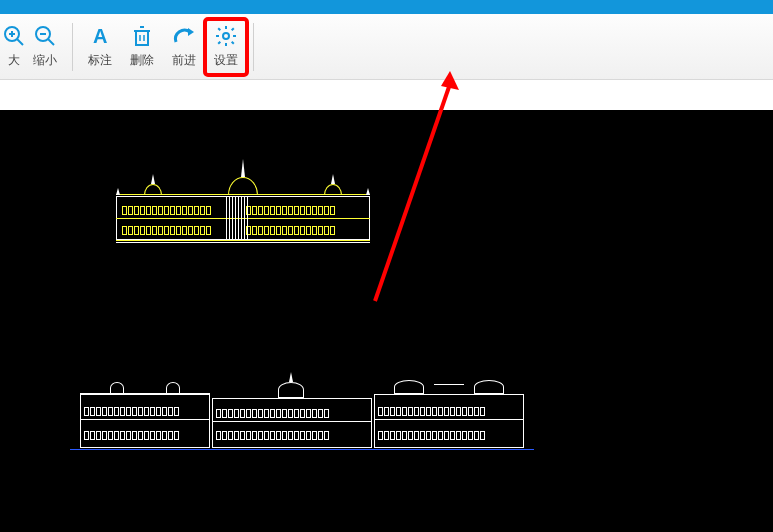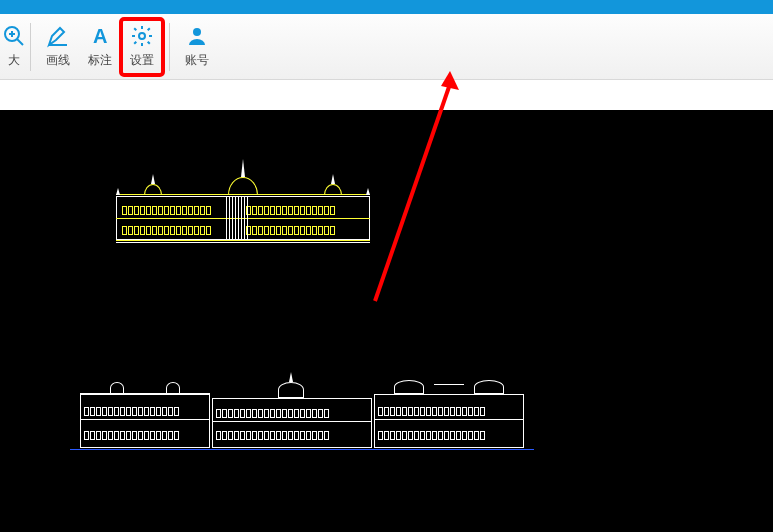--- a/index.html
+++ b/index.html
@@ -139,54 +139,63 @@
   <div class="tool-group">
     <div class="tool-btn cut">
       <svg viewBox="0 0 24 24">
           <circle cx="10" cy="10" r="7" fill="none" stroke="#1296db" stroke-width="2"></circle>
           <line x1="15" y1="15" x2="21" y2="21" stroke="#1296db" stroke-width="2"></line>
           <line x1="10" y1="7" x2="10" y2="13" stroke="#1296db" stroke-width="2"></line>
           <line x1="7" y1="10" x2="13" y2="10" stroke="#1296db" stroke-width="2"></line>
         </svg>
       <span class="lbl">大</span>
     </div>
+    <div class="tool-btn">
+      <svg viewBox="0 0 24 24">
+          <circle cx="10" cy="10" r="7" fill="none" stroke="#1296db" stroke-width="2"></circle>
+          <line x1="15" y1="15" x2="21" y2="21" stroke="#1296db" stroke-width="2"></line>
+          <line x1="7" y1="10" x2="13" y2="10" stroke="#1296db" stroke-width="2"></line>
+        </svg>
+      <span class="lbl">缩小</span>
+    </div>
   </div>
   <div class="sep"></div>
   <div class="tool-group">
     <div class="tool-btn">
       <svg viewBox="0 0 24 24">
-          <path d="M3 21 L6 12 L14 4 L18 8 L10 16 Z" fill="none" stroke="#1296db" stroke-width="2"></path>
-          <line x1="3" y1="21" x2="21" y2="21" stroke="#1296db" stroke-width="2"></line>
-        </svg>
-      <span class="lbl">画线</span>
+          <text x="5" y="19" font-size="20" font-weight="bold" fill="#1296db">A</text>
+        </svg>
+      <span class="lbl">标注</span>
     </div>
     <div class="tool-btn">
       <svg viewBox="0 0 24 24">
-          <text x="5" y="19" font-size="20" font-weight="bold" fill="#1296db">A</text>
-        </svg>
-      <span class="lbl">标注</span>
+          <rect x="6" y="7" width="12" height="14" fill="none" stroke="#1296db" stroke-width="2"></rect>
+          <line x1="4" y1="7" x2="20" y2="7" stroke="#1296db" stroke-width="2"></line>
+          <line x1="10" y1="3" x2="14" y2="3" stroke="#1296db" stroke-width="2"></line>
+          <line x1="10" y1="11" x2="10" y2="17" stroke="#1296db" stroke-width="1.5"></line>
+          <line x1="14" y1="11" x2="14" y2="17" stroke="#1296db" stroke-width="1.5"></line>
+        </svg>
+      <span class="lbl">删除</span>
+    </div>
+    <div class="tool-btn">
+      <svg viewBox="0 0 24 24">
+          <path d="M4 18 A9 9 0 0 1 18 8" fill="none" stroke="#1296db" stroke-width="3"></path>
+          <polygon points="22,8 16,4 16,12" fill="#1296db"></polygon>
+        </svg>
+      <span class="lbl">前进</span>
     </div>
     <div class="tool-btn highlighted">
       <svg viewBox="0 0 24 24">
           <circle cx="12" cy="12" r="3" fill="none" stroke="#1296db" stroke-width="2"></circle>
           <path d="M12 2v3M12 19v3M4.2 4.2l2.1 2.1M17.7 17.7l2.1 2.1M2 12h3M19 12h3M4.2 19.8l2.1-2.1M17.7 6.3l2.1-2.1" stroke="#1296db" stroke-width="2"></path>
         </svg>
       <span class="lbl">设置</span>
     </div>
   </div>
   <div class="sep"></div>
-  <div class="tool-group">
-    <div class="tool-btn">
-      <svg viewBox="0 0 24 24">
-          <circle cx="12" cy="8" r="4" fill="#1296db"></circle>
-          <path d="M4 21 a8 6 0 0 1 16 0 Z" fill="#1296db"></path>
-        </svg>
-      <span class="lbl">账号</span>
-    </div>
-  </div>
 </div>
 
 <div class="canvas">
 
   <div class="bldg top">
 
     <div class="roofline w" style="left:0;bottom:0;width:254px;"></div>
     <div class="roofline" style="left:0;bottom:2px;width:254px;"></div>
 
     <div style="position:absolute;left:0;bottom:3px;width:254px;height:44px;border:1px solid #fff;"></div>

